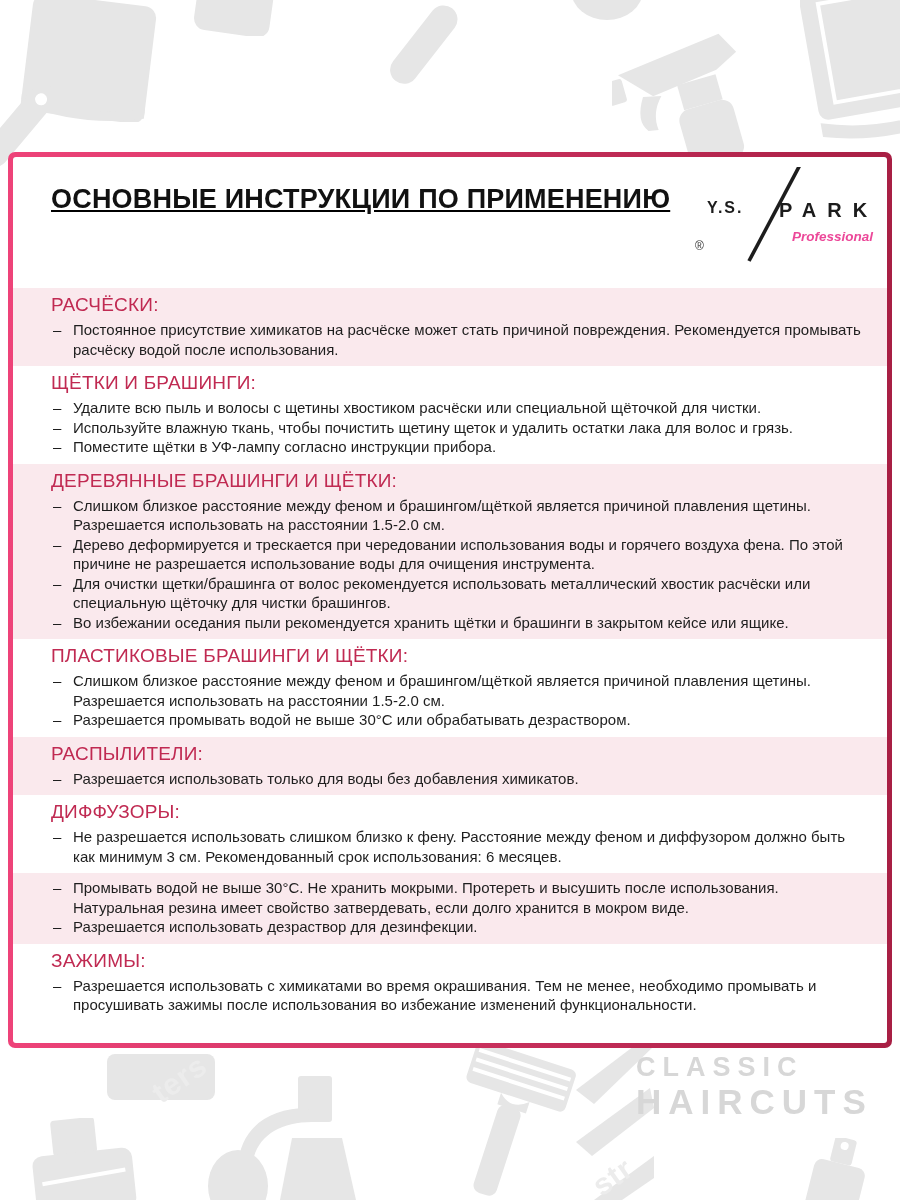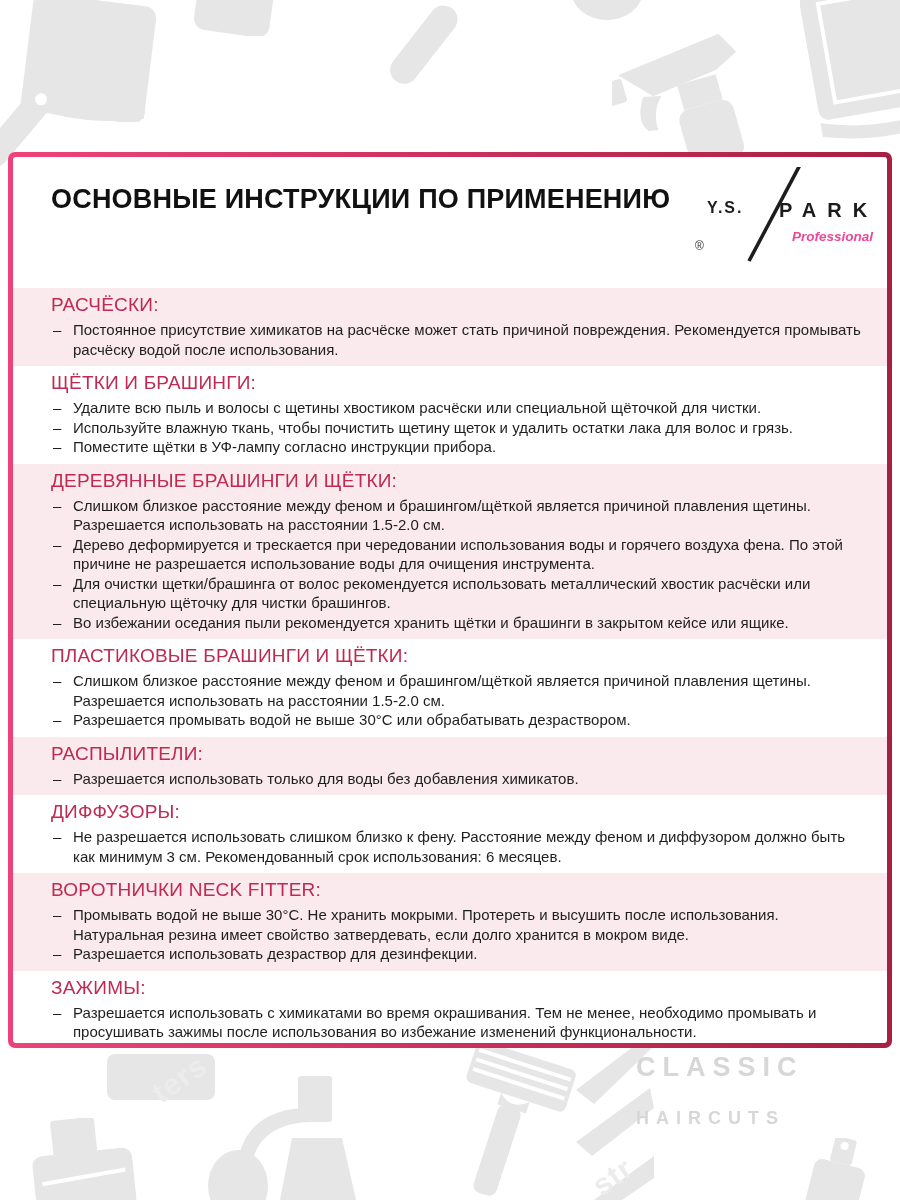--- a/index.html
+++ b/index.html
@@ -15,36 +15,37 @@
   .wm-stock{
     position:absolute;z-index:1;color:var(--stock-gray);
     font-size:30px;font-weight:bold;transform:rotate(-35deg);
     letter-spacing:1px;
   }
   .wm-classic{
     position:absolute;right:4px;top:1051px;width:260px;z-index:1;
     text-align:left;color:var(--wm-gray);font-weight:bold;
   }
   .wm-classic .l1{font-size:27px;letter-spacing:7px;line-height:33px;display:block;}
-  .wm-classic .l2{font-size:18px;letter-spacing:7px;line-height:36px;display:block;margin-top:16px;}
+  .wm-classic .l2{font-size:35px;letter-spacing:7px;line-height:36px;display:block;}
 
   
   .card{
     position:absolute;left:8px;top:152px;width:884px;height:896px;z-index:2;
     background:linear-gradient(90deg,var(--border-start),var(--border-end));
     border-radius:7px;padding:5px;box-sizing:border-box;
   }
   .card-inner{
     background:#ffffff;width:100%;height:100%;border-radius:3px;
     overflow:hidden;position:relative;
   }
   
   .card-header{
     height:131px;box-sizing:border-box;position:relative;
     padding:27px 200px 0 38px;
+    text-decoration:underline;
   }
   .page-title{
     margin:0;font-size:27px;line-height:31px;font-weight:bold;
     color:var(--title-color);letter-spacing:.2px;
   }
   
   .logo{position:absolute;top:10px;right:14px;width:180px;height:100px;}
   .logo-slash{position:absolute;left:0;top:0;}
   .logo-ys{position:absolute;left:14px;top:32px;font-size:16px;font-weight:bold;color:#1c1c1c;letter-spacing:2px;}
   .logo-park{position:absolute;left:68px;top:32px;font-size:20px;font-weight:bold;color:#1c1c1c;letter-spacing:11px;margin-left:18px;}
@@ -263,21 +264,20 @@
     <h2 class="sec-h">ДИФФУЗОРЫ:</h2>
     <ul class="sec-list">
             <li>
               <span class="dash">–</span>
               <span class="btxt">Не разрешается использовать слишком близко к фену. Расстояние между феном и диффузором должно быть как минимум 3 см. Рекомендованный срок использования: 6 месяцев.</span>
             </li>
           </ul>
   </section>
 
   <section class="sec tinted">
-    <h2 class="sec-h">ВОРОТНИЧКИ NECK FITTER:</h2>
     <ul class="sec-list">
             <li>
               <span class="dash">–</span>
               <span class="btxt">Промывать водой не выше 30°С. Не хранить мокрыми. Протереть и высушить после использования. Натуральная резина имеет свойство затвердевать, если долго хранится в мокром виде.</span>
             </li>
             <li>
               <span class="dash">–</span>
               <span class="btxt">Разрешается использовать дезраствор для дезинфекции.</span>
             </li>
           </ul>

